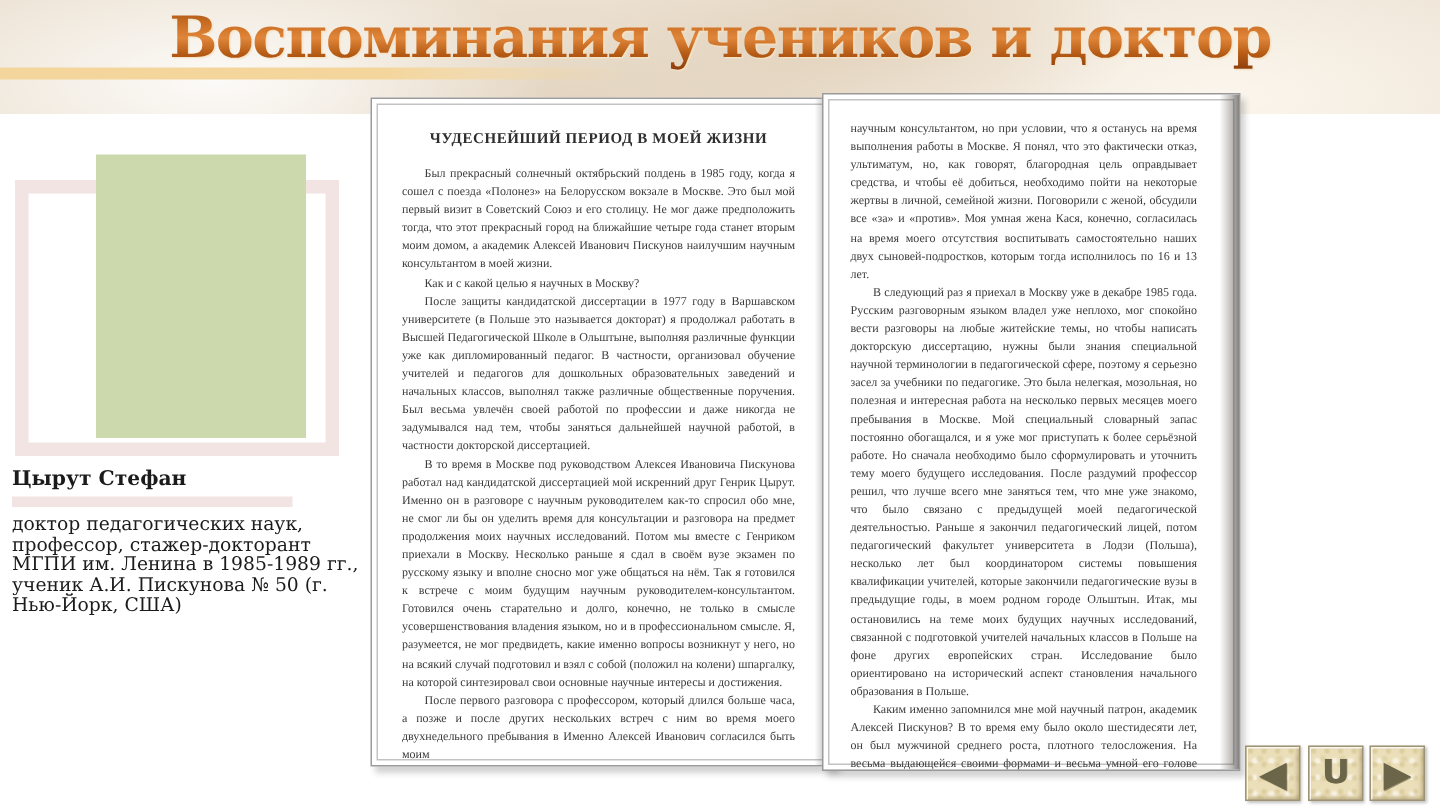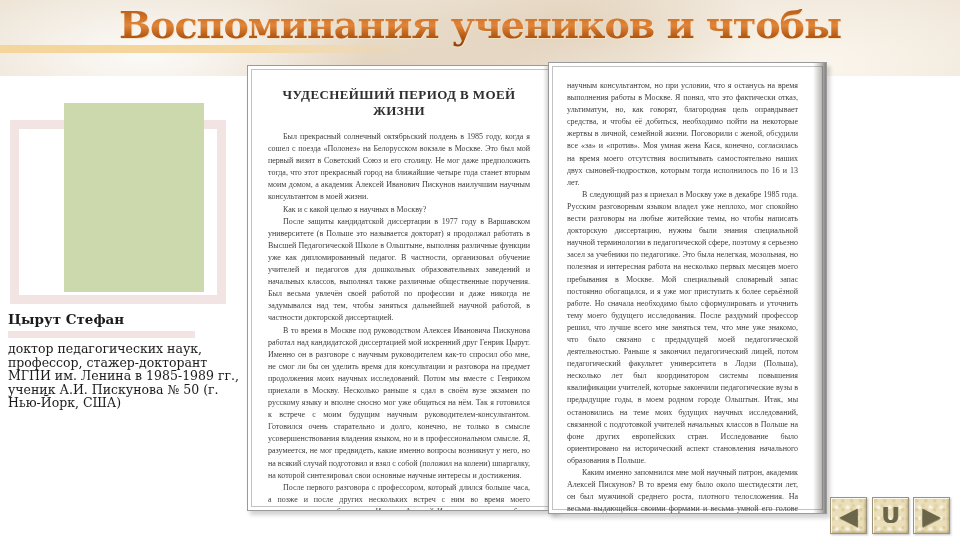--- a/index.html
+++ b/index.html
@@ -70,21 +70,21 @@
                 3px 4px 4px rgba(0,0,0,0.18);
     overflow: hidden;
   }
   .page-1 { left: 247px; top: 65px; width: 310px; height: 446px; padding: 15px 26px 0 20px; }
   .page-2 { left: 548px; top: 62px; width: 279px; height: 452px; padding: 17px 28px 12px 18px; }
   .gutter {
     position: absolute; top: 0; right: 0; bottom: 0; width: 13px;
     background: linear-gradient(to right, rgba(80,75,70,0) 0%, rgba(80,75,70,0.35) 60%, rgba(50,46,42,0.6) 100%);
   }
   .page-title {
-    text-align: center; font-weight: bold; font-size: 13px; letter-spacing: 0.4px;
+    text-align: center; font-weight: bold; font-size: 10px; letter-spacing: 0.4px;
     color: #2e2e2e; margin: 6px 0 12px 0;
   }
   .page p {
     font-size: 8px; line-height: 12.1px; text-align: justify;
     text-indent: 15px; color: #3c3c3c;
   }
   .page p.no-indent { text-indent: 0; }
 
   
   .nav-btn {
@@ -110,21 +110,21 @@
   .nav-btn .glyph.u-glyph { font-weight: 900; font-size: 23px; transform: scaleY(0.95); }
   .btn-back    { left: 830px; }
   .btn-return  { left: 872px; }
   .btn-forward { left: 913px; }
 </style>
 </head>
 <body>
 
 <div class="slide">
 
-  <h1 class="slide-title">Воспоминания учеников и чтобы</h1>
+  <h1 class="slide-title">Воспоминания учеников и доктор</h1>
   <div class="gold-bar"></div>
 
   <div class="content-panel"></div>
 
   <div class="photo-frame"></div>
   <div class="photo-placeholder"></div>
   <div class="profile-name">Цырут Стефан</div>
   <div class="name-underline"></div>
   <div class="profile-desc">доктор педагогических наук, профессор, стажер-докторант МГПИ им. Ленина в 1985-1989 гг., ученик А.И. Пискунова № 50 (г. Нью-Йорк, США)</div>
 

